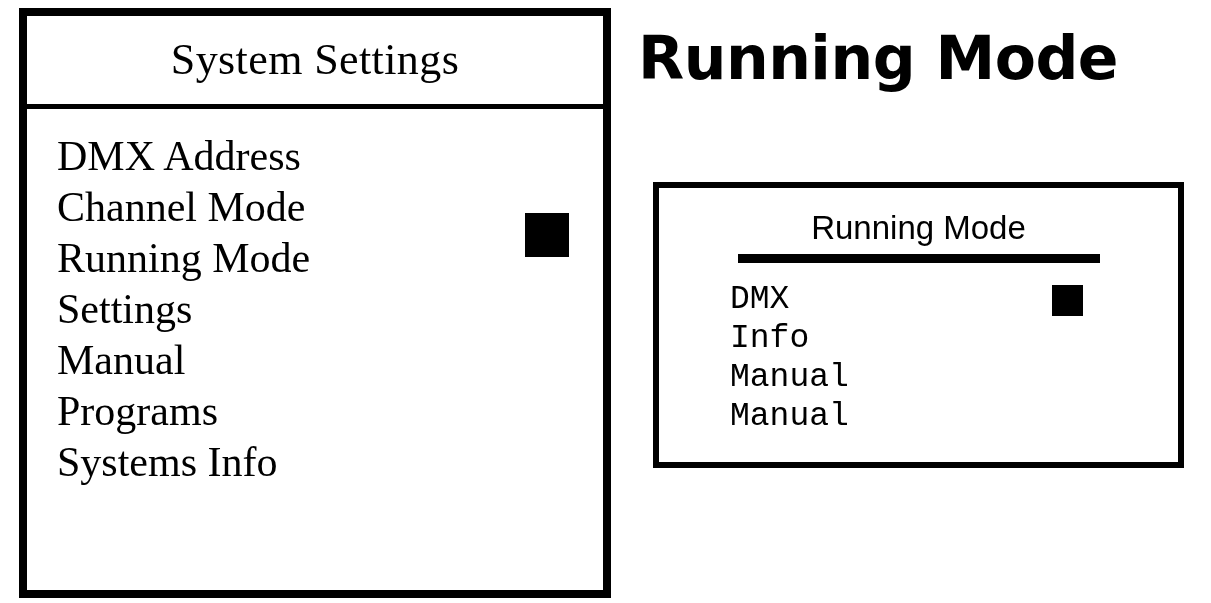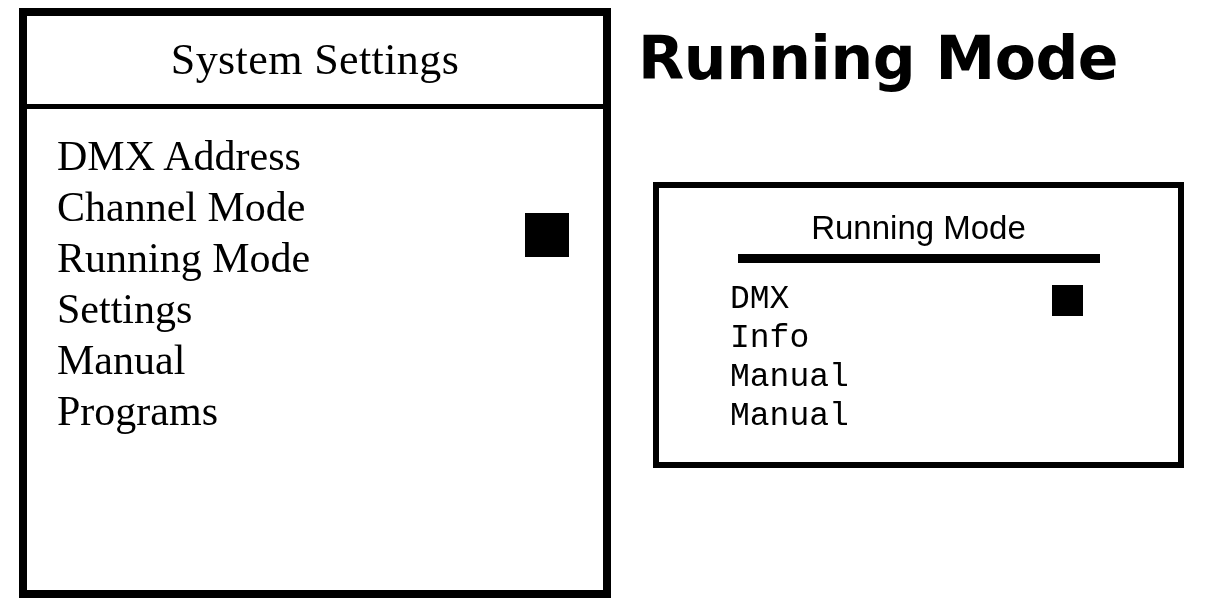--- a/index.html
+++ b/index.html
@@ -150,20 +150,21 @@
   </div>
 
   <div class="menu-panel-body">
     <ul class="menu-list">
       <li class="menu-list-item">DMX Address</li>
       <li class="menu-list-item">Channel Mode</li>
       <li class="menu-list-item">Running Mode</li>
       <li class="menu-list-item">Settings</li>
       <li class="menu-list-item">Manual</li>
       <li class="menu-list-item">Programs</li>
+      <li class="menu-list-item">Systems Info</li>
     </ul>
 
     <div class="menu-cursor"></div>
   </div>
 
 </div>
 
 <div class="right-heading">Running Mode</div>
 
 <div class="mode-panel">

